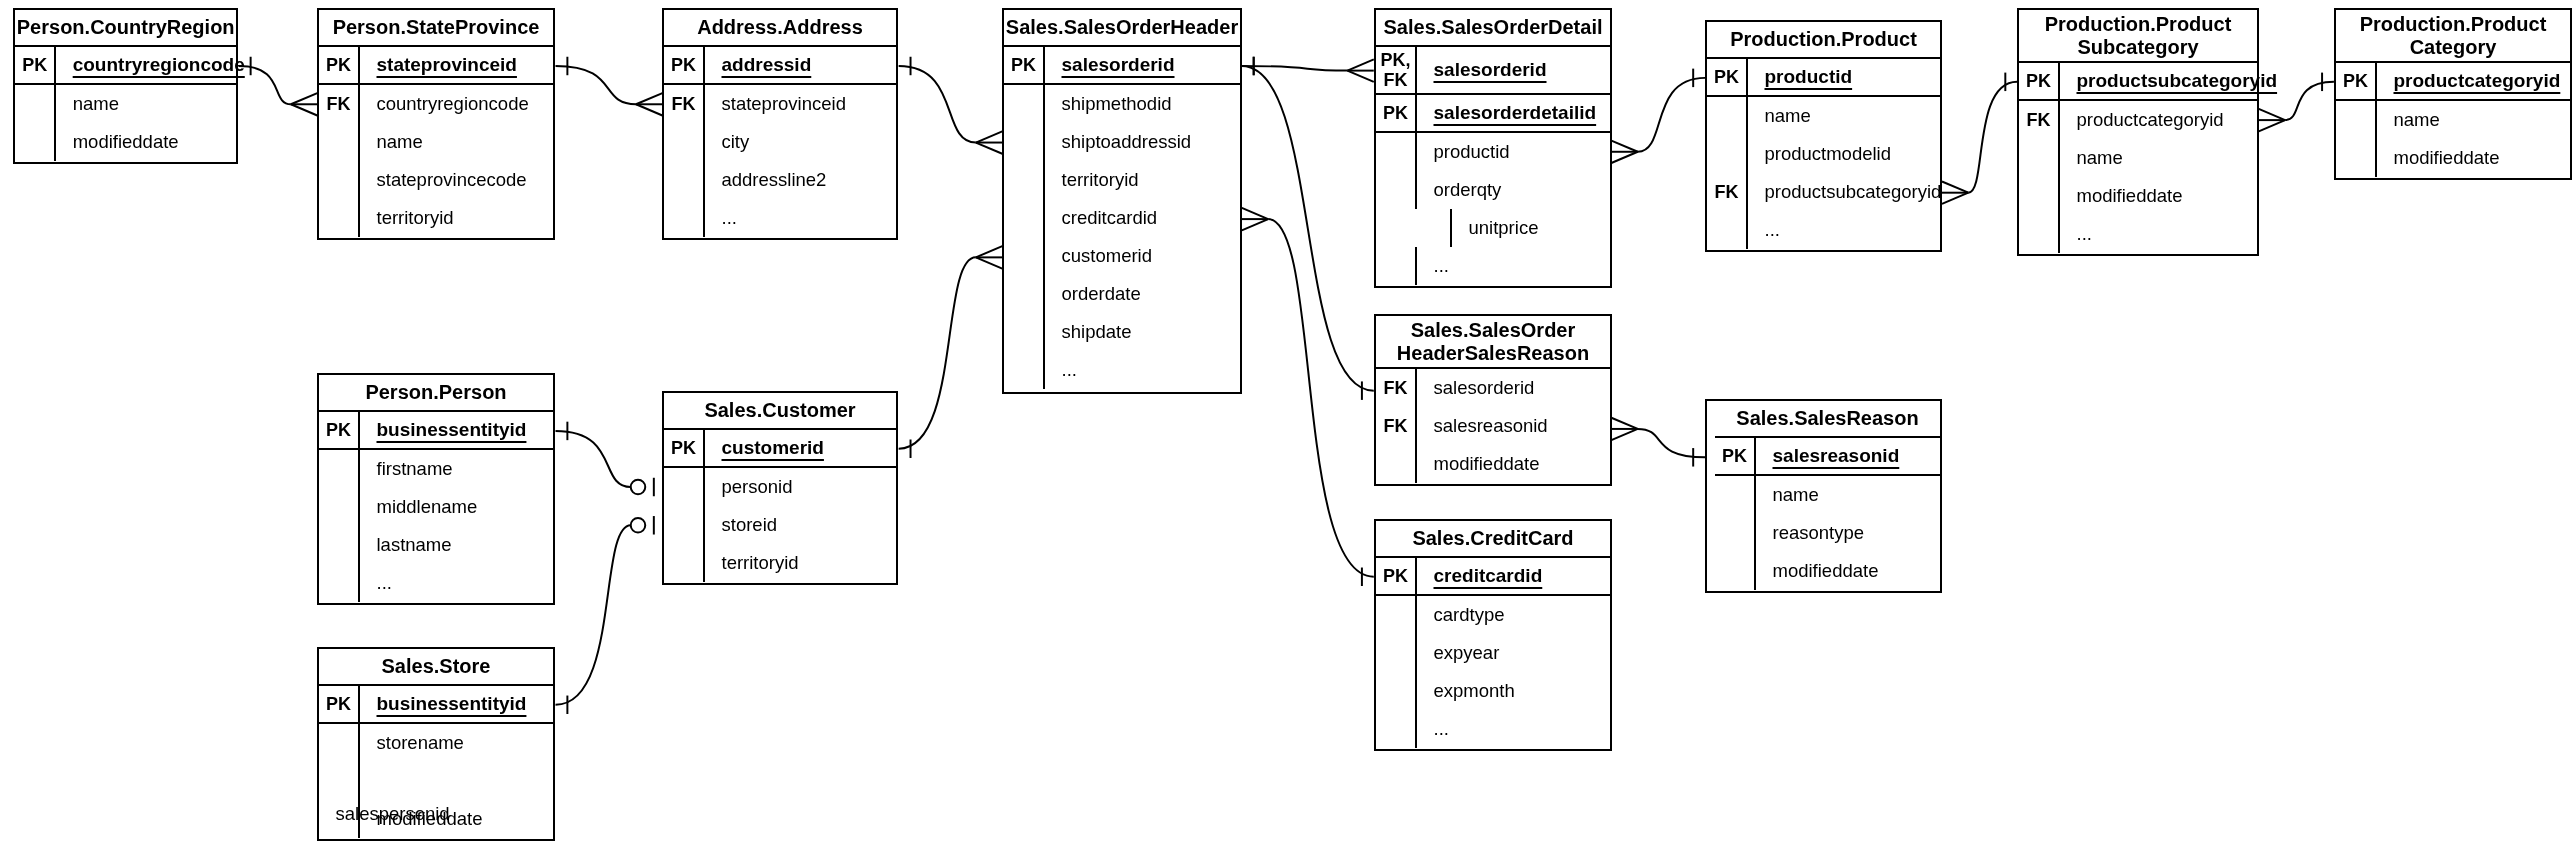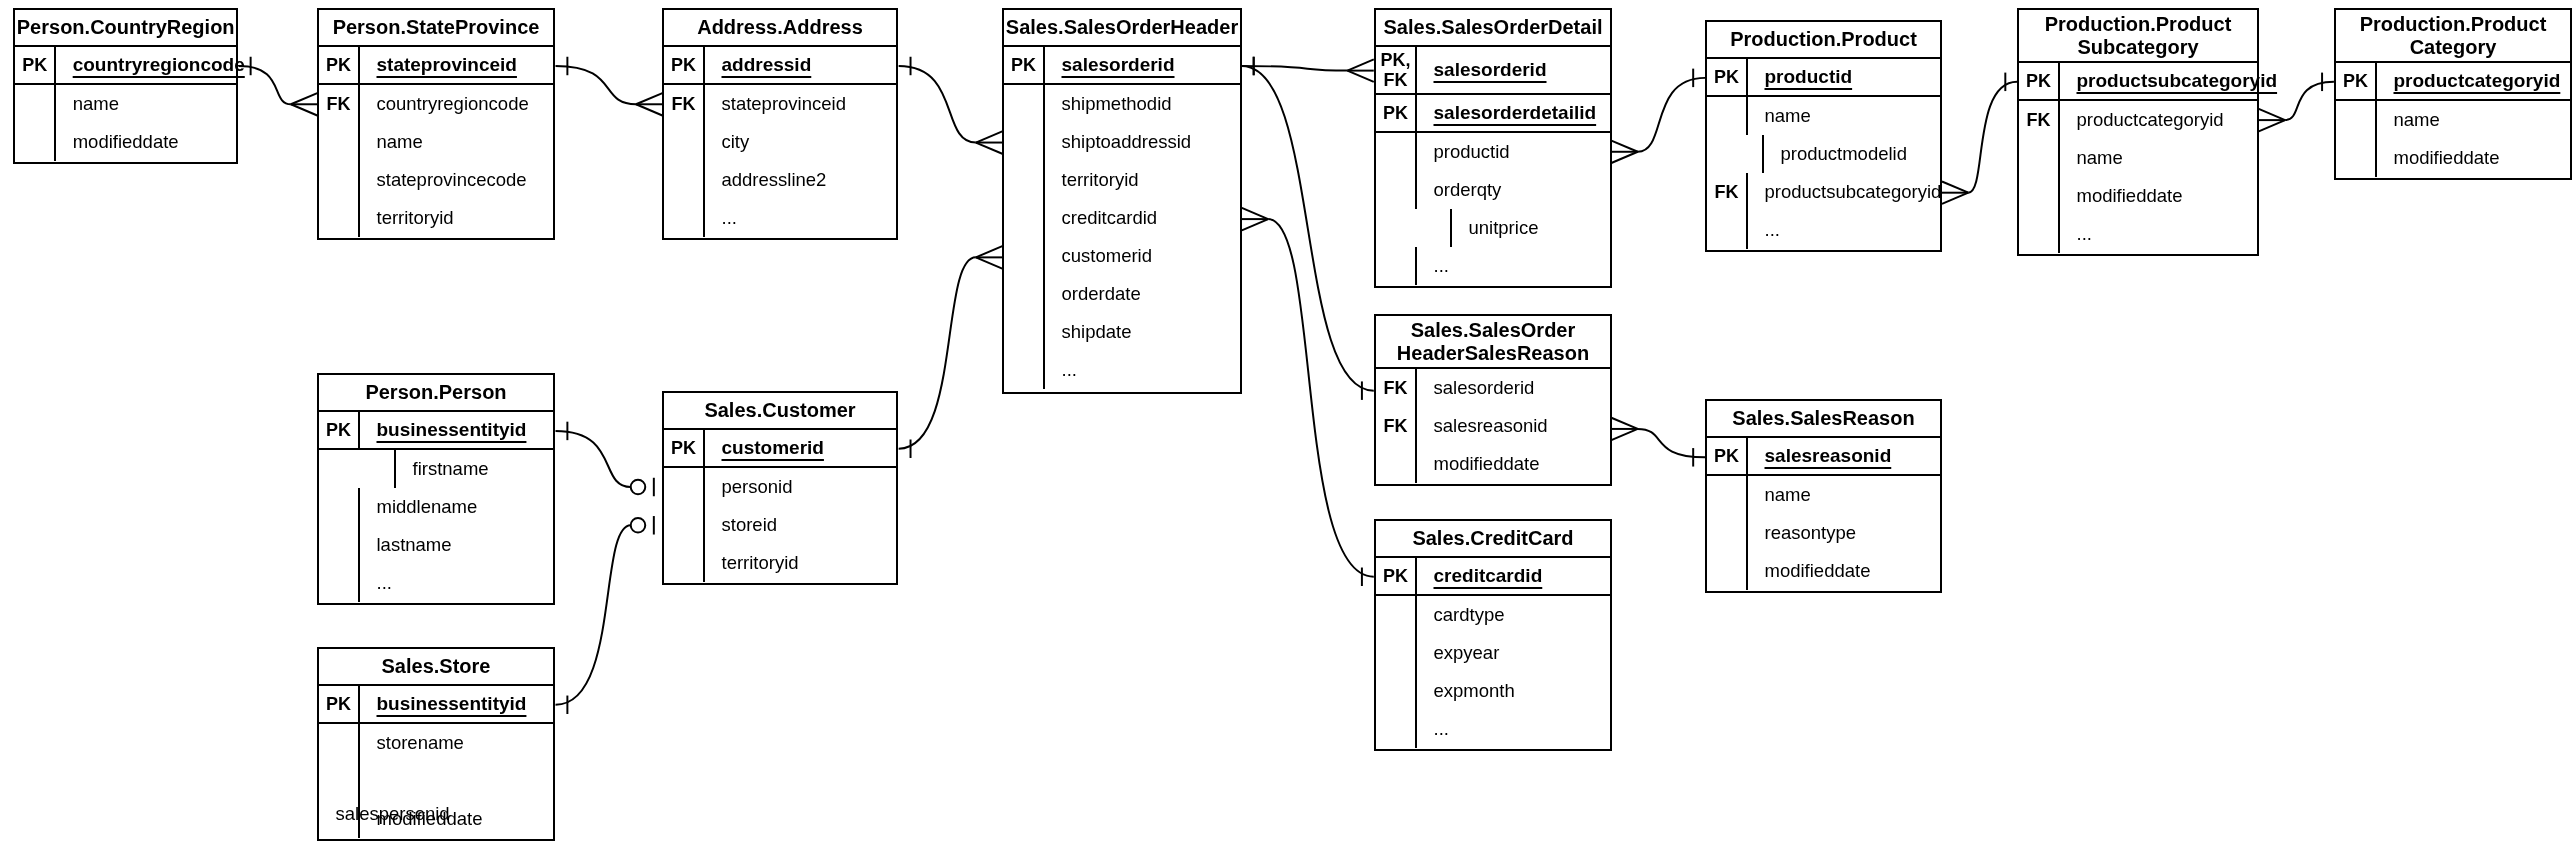--- a/index.html
+++ b/index.html
@@ -348,21 +348,21 @@
         </div>
       </div>
       <div class="erow" style="height: 38px;">
         <div class="kcell">
           <span></span>
         </div>
         <div class="fcell">
           <span>name</span>
         </div>
       </div>
-      <div class="erow" style="height: 38px; margin-left: 16px;">
+      <div class="erow" style="height: 38px;">
         <div class="kcell">
           <span></span>
         </div>
         <div class="fcell">
           <span>productmodelid</span>
         </div>
       </div>
       <div class="erow" style="height: 38px;">
         <div class="kcell">
           <span>FK</span>
@@ -461,21 +461,21 @@
         <span>Person.Person</span>
       </div>
       <div class="erow keyrow" style="height: 38px;">
         <div class="kcell">
           <span>PK</span>
         </div>
         <div class="fcell pk">
           <span>businessentityid</span>
         </div>
       </div>
-      <div class="erow" style="height: 38px; margin-left: 36px;">
+      <div class="erow" style="height: 38px;">
         <div class="kcell">
           <span></span>
         </div>
         <div class="fcell">
           <span>firstname</span>
         </div>
       </div>
       <div class="erow" style="height: 38px;">
         <div class="kcell">
           <span></span>
@@ -598,21 +598,21 @@
       </div>
       <div class="erow" style="height: 38px;">
         <div class="kcell">
           <span></span>
         </div>
         <div class="fcell">
           <span>modifieddate</span>
         </div>
       </div>
     </div>
-    <div class="entity" style="left: 1705px; top: 399px; width: 237px; height: 194px;">
+    <div class="entity" style="left: 1705px; top: 399px; width: 237px; height: 194px; padding-left: 8px;">
       <div class="entity-title" style="height: 37px;">
         <span>Sales.SalesReason</span>
       </div>
       <div class="erow keyrow" style="height: 38px;">
         <div class="kcell">
           <span>PK</span>
         </div>
         <div class="fcell pk">
           <span>salesreasonid</span>
         </div>

